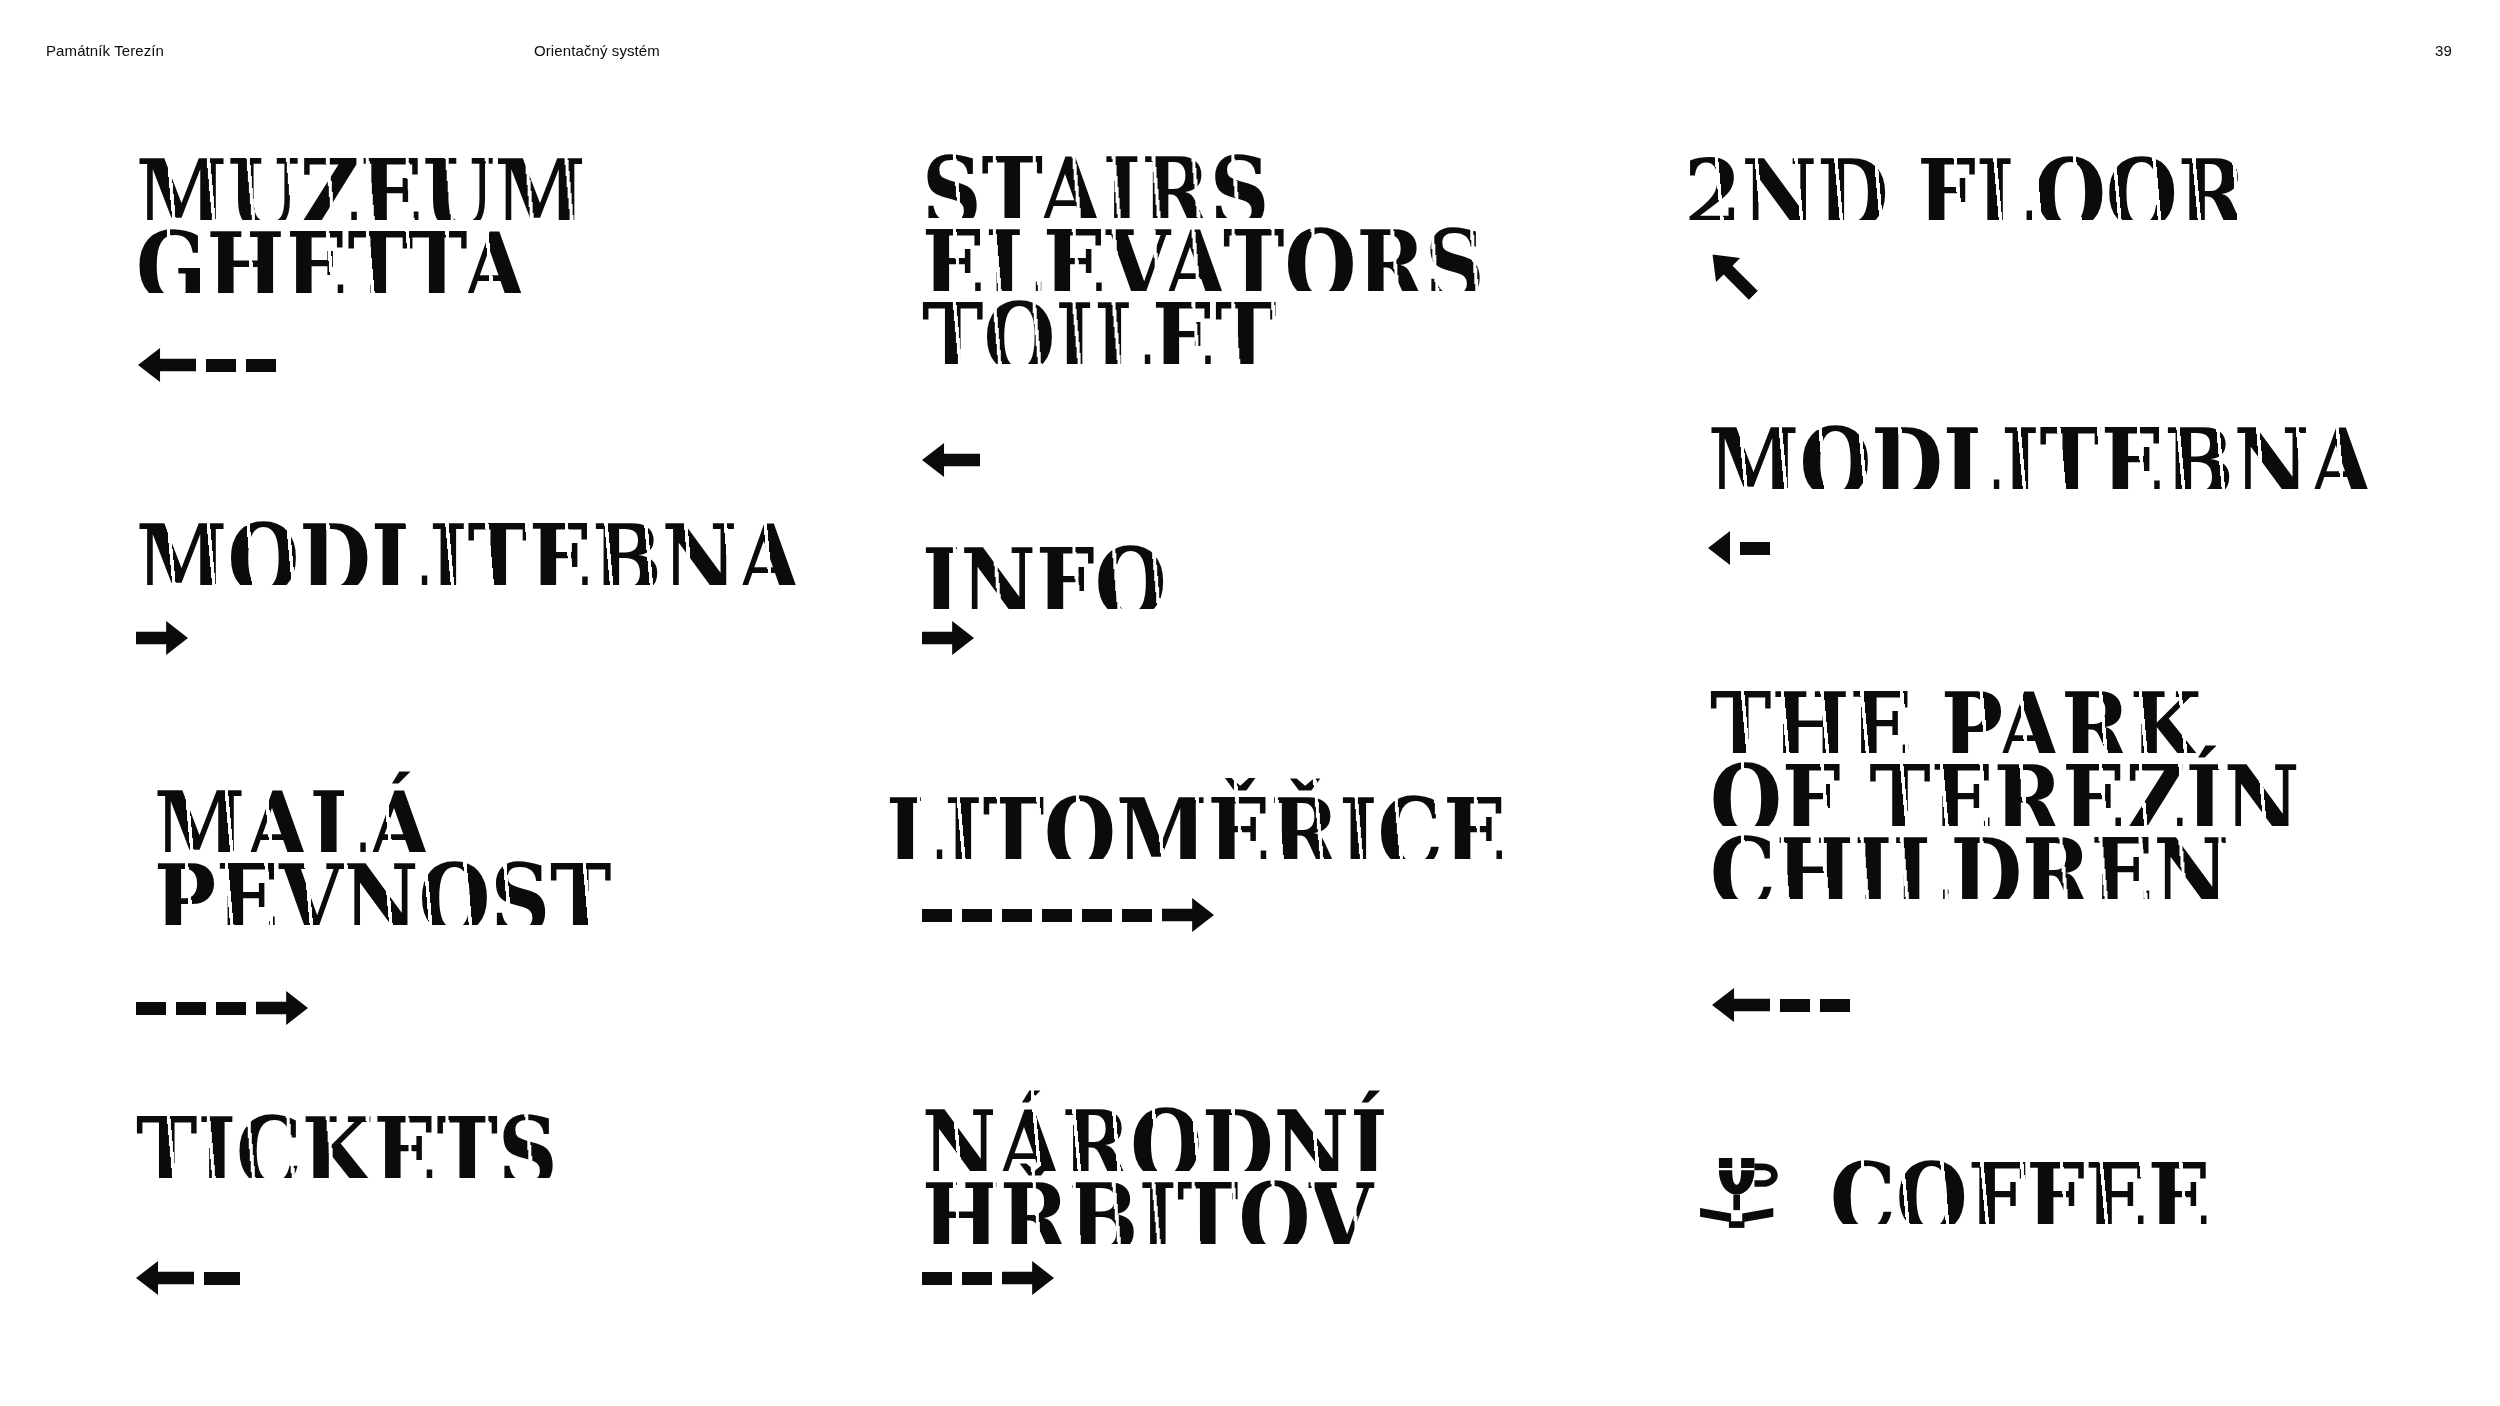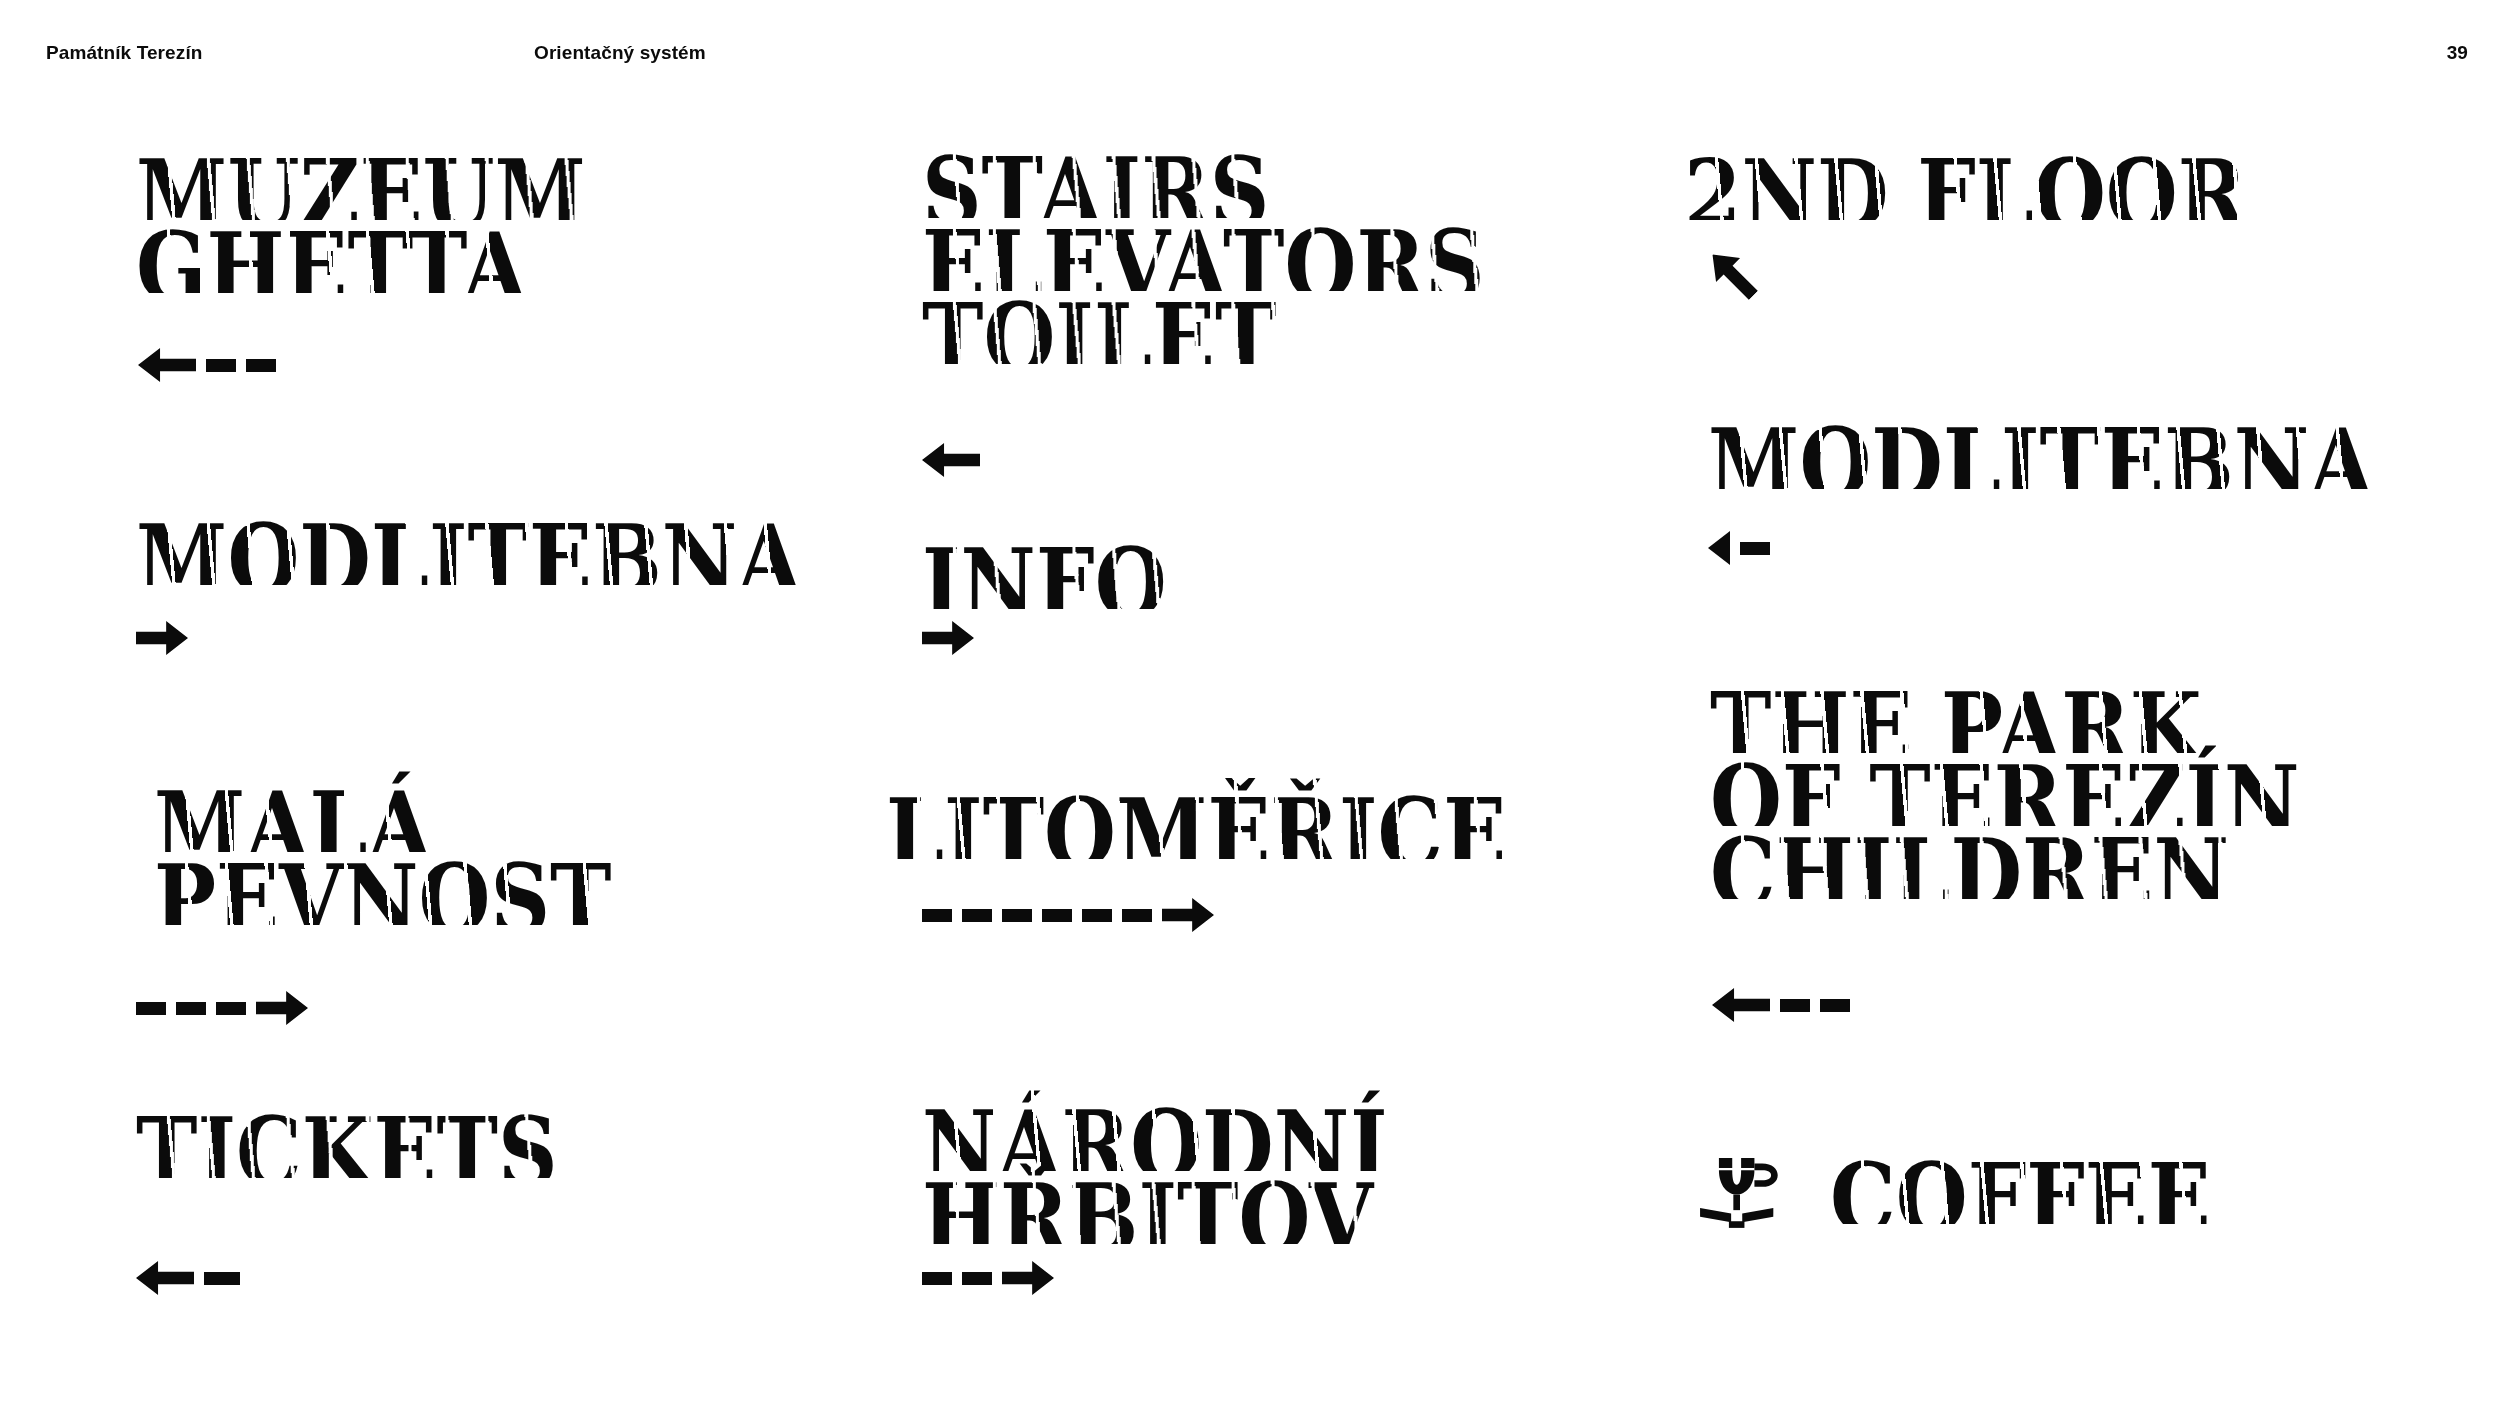--- a/index.html
+++ b/index.html
@@ -2,25 +2,25 @@
 <html><head>
 <meta charset="utf-8">
 <style>
   :root{ --ink:#0b0b0b; --bg:#ffffff; }
   *{margin:0;padding:0;box-sizing:border-box;}
   html,body{width:2500px;height:1406px;}
   body{position:relative;background:var(--bg);overflow:hidden;
        font-family:"Liberation Sans","DejaVu Sans",sans-serif;color:var(--ink);}
 
   
-  .hdr{position:absolute;top:42px;font-size:19px;font-weight:700;
+  .hdr{position:absolute;top:42px;font-size:15px;font-weight:400;
        letter-spacing:.1px;white-space:nowrap;}
   .hdr-brand{left:46px;}
   .hdr-title{left:534px;}
-  .hdr-page{right:32px;margin-left:35px;}
+  .hdr-page{right:48px;margin-left:35px;}
 
   
   .sign{position:absolute;width:max-content;}
   .line{font-family:"DejaVu Serif","Liberation Serif",serif;
         font-weight:700;font-size:96px;line-height:95px;height:95px;
         white-space:nowrap;width:max-content;
         transform:scaleX(.86);transform-origin:left top;
         color:var(--ink);
         padding:22px 30px 8px 0;margin:-22px 0 -8px 0;}
   @supports ((-webkit-background-clip:text) or (background-clip:text)){

